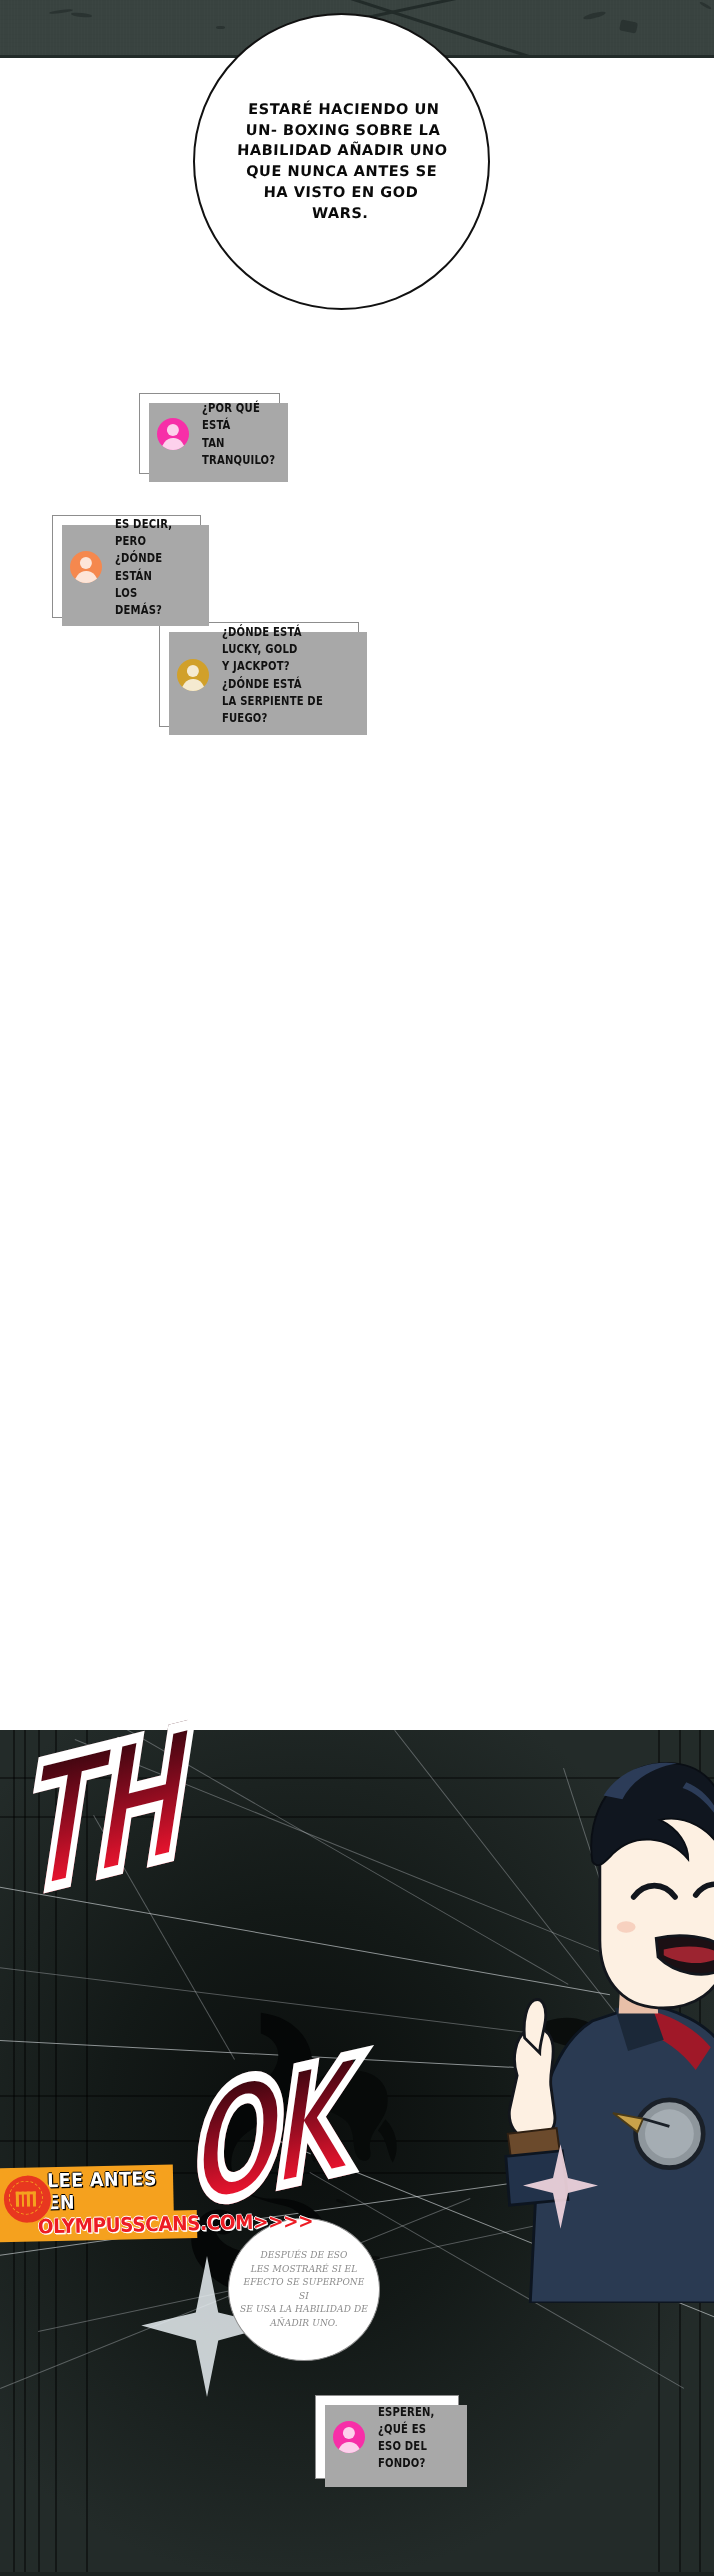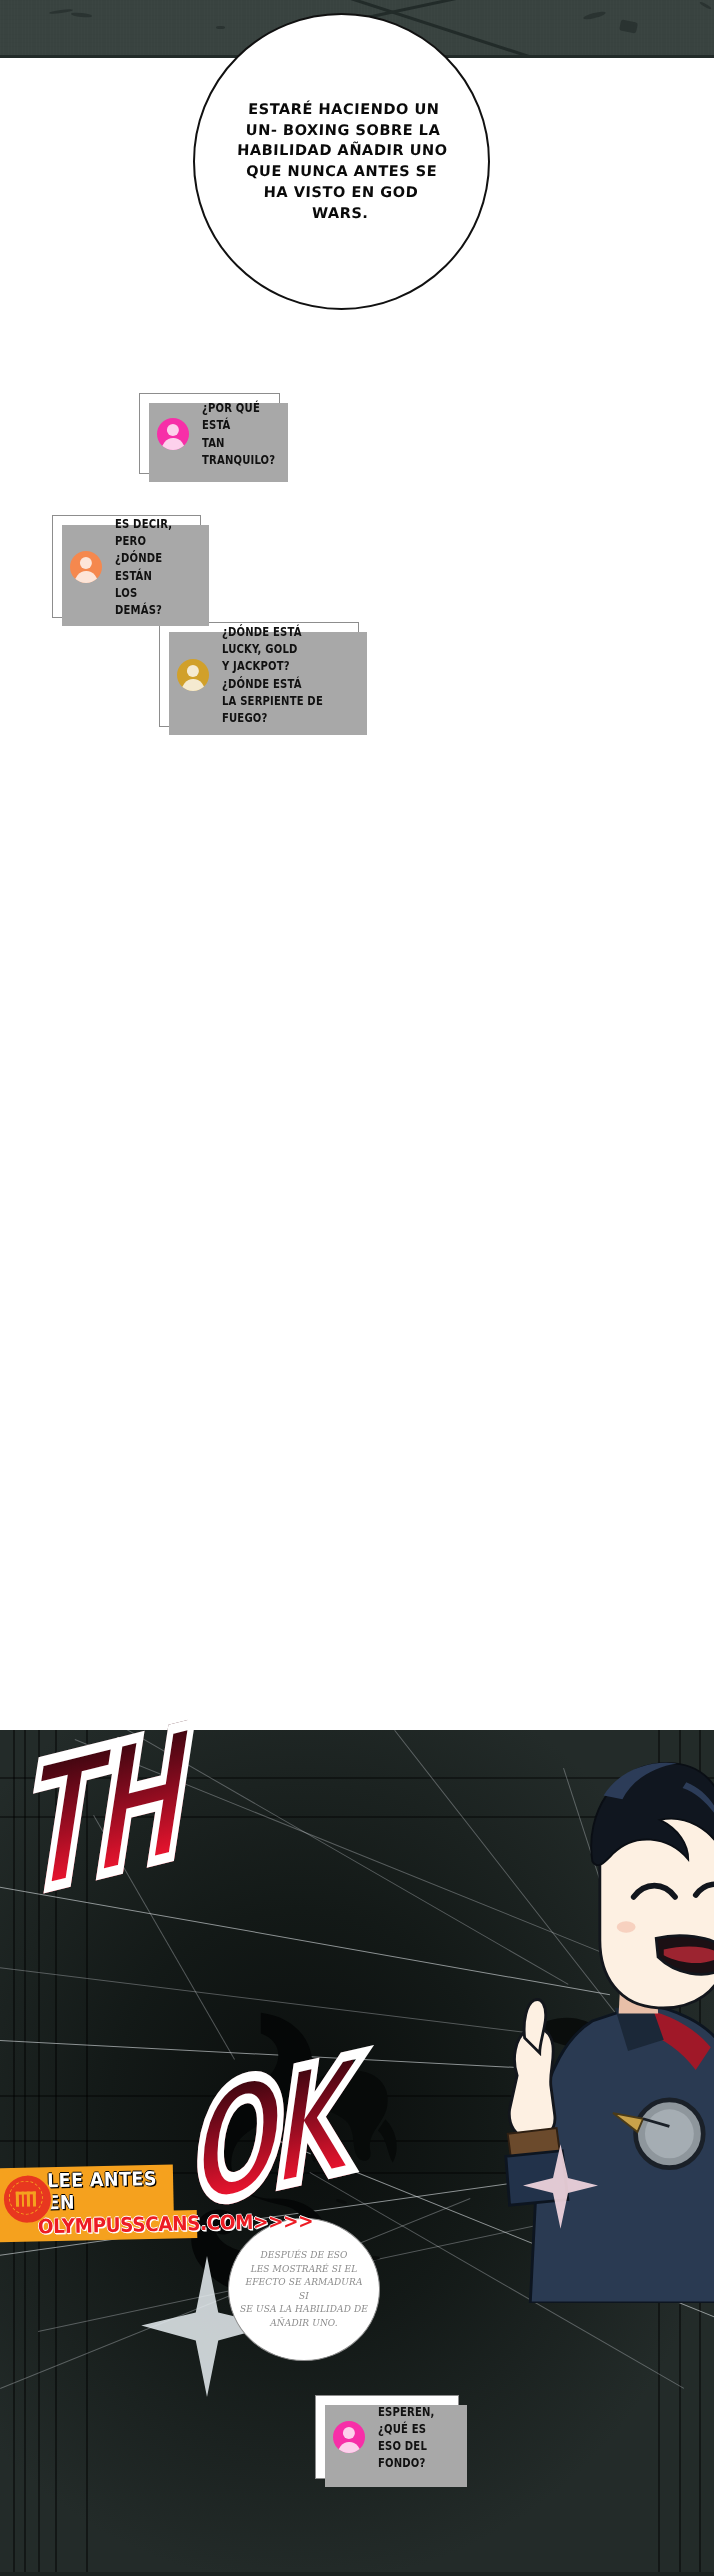--- a/index.html
+++ b/index.html
@@ -432,21 +432,21 @@
       <div class="ring"></div>
       <div class="temple"></div>
     </div>
     <div class="banner-top">LEE ANTES EN</div>
     <div class="banner-bot">OLYMPUSSCANS.COM&gt;&gt;&gt;&gt;</div>
   </div>
 
   <div class="bubble-oval big" style="left:228px;top:2218px;width:152px;height:143px;">
     <div class="oval-text">DESPUÉS DE ESO
 LES MOSTRARÉ SI EL
-EFECTO SE ARMADURA SI
+EFECTO SE SUPERPONE SI
 SE USA LA HABILIDAD DE
 AÑADIR UNO.</div>
   </div>
 
   <div class="chat-card" style="left:315px;top:2395px;width:144px;height:84px;">
     <div class="chat-inner">
       <div class="avatar" style="background:#F72FA8;">
         <div class="head"></div>
         <div class="body"></div>
       </div>

